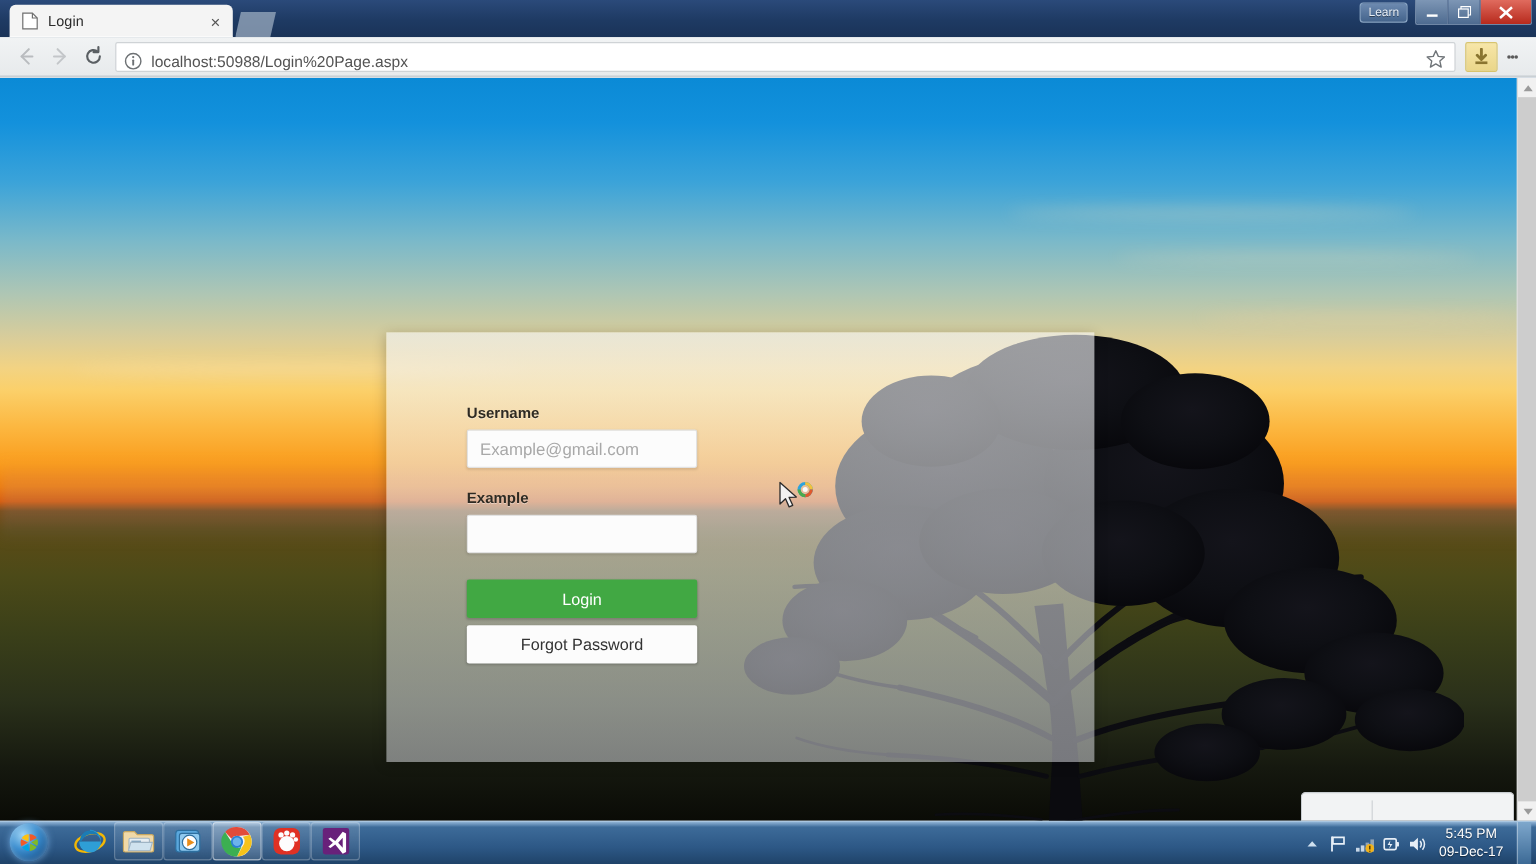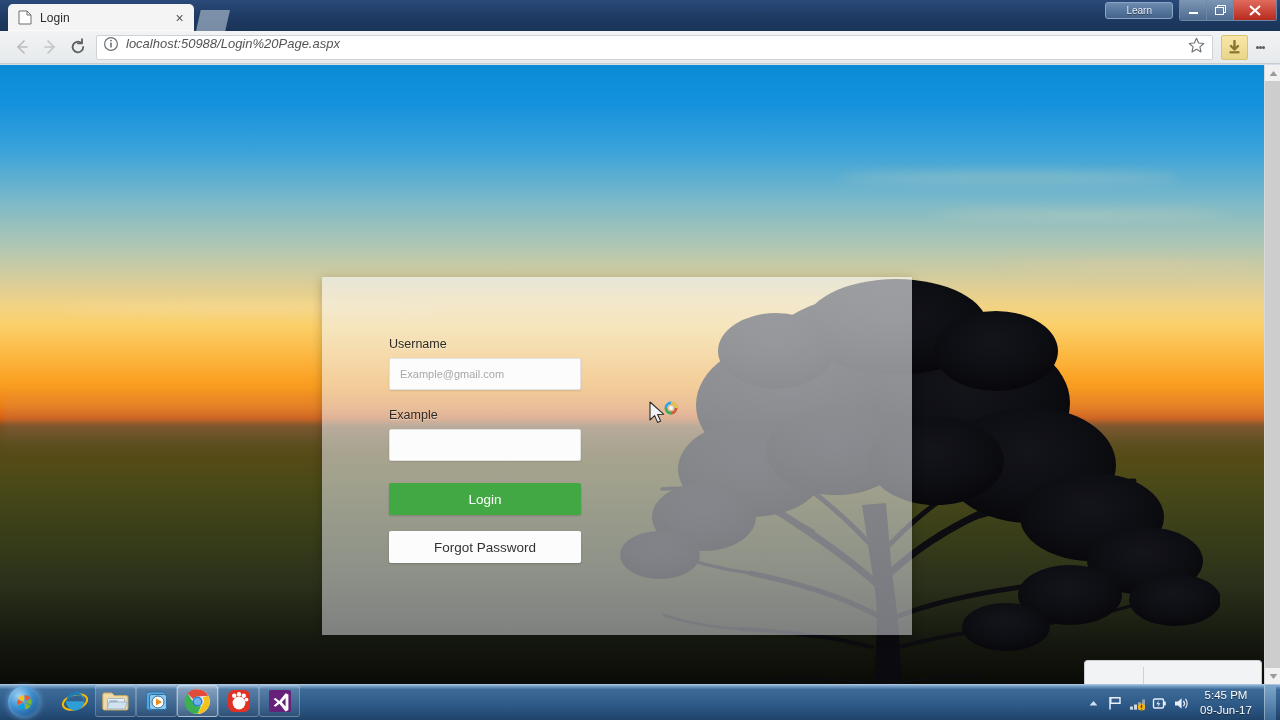--- a/index.html
+++ b/index.html
@@ -48,45 +48,45 @@
     width: 34px; height: 21px; margin-left: 2px;
     background: #9fb0c4;
     clip-path: polygon(14% 0, 100% 0, 86% 100%, 0 100%);
     opacity: .72;
   }
 
   
   .wincontrols { position: absolute; right: 0; top: 0; height: 22px; display: flex; align-items: stretch; }
   .learnbtn {
     align-self: flex-start; margin-top: 2px; margin-right: 6px;
-    height: 17px; min-width: 40px; padding: 0 20px;
+    height: 17px; min-width: 40px; padding: 0 6px;
     background: linear-gradient(to bottom, #6d8ab0, #44648c);
     border: 1px solid #8ba6c4; border-radius: 3px;
-    color: #e7eef6; font-size: 10px; line-height: 15px; text-align: left;
+    color: #e7eef6; font-size: 10px; line-height: 15px; text-align: right;
     text-shadow: 0 1px 0 rgba(0,0,0,.45);
   }
   .wcgroup { display: flex; height: 21px; border:1px solid #6f86a5; border-top:none; border-radius: 0 0 3px 3px; overflow:hidden; margin-right:3px; }
   .wc { width: 27px; height: 20px; display: flex; align-items: center; justify-content: center;
         background: linear-gradient(to bottom, #7d96b5, #4e6b90); border-right: 1px solid #6f86a5; }
   .wc:last-child { border-right: none; }
   .wc.close { width: 42px; background: linear-gradient(to bottom, #e06b5e, #b72a1d); }
   .wc svg { display:block; }
 
   
   .toolbar {
     position: relative; height: 33px; width: 100%;
     background: linear-gradient(to bottom, #f1f3f4, #e7eaec);
     border-bottom: 1px solid #c8ccd0;
     display: flex; align-items: center; padding: 0 8px;
   }
   .navbtn { width: 28px; height: 28px; display:flex; align-items:center; justify-content:center; flex:0 0 auto;}
   .omnibox {
     flex: 1 1 auto; height: 25px; margin: 0 6px 0 4px;
     background: #ffffff; border: 1px solid #cfd3d6; border-radius: 2px;
-    display: flex; align-items: flex-start; padding: 0 6px; font-style: italic;
+    display: flex; align-items: flex-end; padding: 0 6px;
   }
   .omni-info { width: 16px; height:16px; margin-right: 7px; flex:0 0 auto; }
   .omni-url { flex:1 1 auto; font-size: 13px; color: #545454; white-space: nowrap; overflow: hidden; }
   .omni-star { width: 19px; height:19px; flex: 0 0 auto; }
   .dlbtn { width: 27px; height: 25px; margin-left: 2px; flex:0 0 auto;
            background: linear-gradient(to bottom,#f7e6a8,#ead68a); border:1px solid #d8c46d; border-radius:2px;
            display:flex; align-items:center; justify-content:center; }
   .menubtn { width: 24px; height:28px; flex:0 0 auto; display:flex; align-items:center; justify-content:center;}
   .menubtn i { display:block; width:3px; height:3px; border-radius:50%; background:#5a5a5a; margin:1px 0; }
 
@@ -133,41 +133,41 @@
   .tree svg { display:block; width:100%; height:100%; }
 
   
   .card {
     position:absolute; left: 322px; top: 212px; width: 590px; height: 358px;
     background: linear-gradient(to bottom, rgba(245,246,248,.62) 0%, rgba(236,238,242,.55) 45%, rgba(220,222,228,.52) 100%);
     box-shadow: 0 2px 10px rgba(0,0,0,.25);
   }
   .form { position:absolute; left: 67px; top: 60px; width: 192px; }
   .field-label {
-    font-size: 12.5px; font-weight: normal; color: #2e2a22; margin-bottom: 7px;
+    font-size: 12.5px; font-weight: bold; color: #2e2a22; margin-bottom: 7px;
     text-shadow: 0 1px 0 rgba(255,255,255,.4);
   }
   .field-input {
     display:block; width: 192px; height: 32px;
     background: #fcfcfc; border: 1px solid #e2e2e2; border-radius: 2px;
-    padding: 0 10px; font-size: 11px; color: #3a3a3a;
+    padding: 0 10px; font-size: 14px; color: #3a3a3a;
     font-family: "Liberation Sans", sans-serif;
     box-shadow: 0 1px 2px rgba(0,0,0,.10);
     outline: none;
   }
   .field-input::placeholder { color: #a8a8a8; }
   .gap { height: 18px; }
   .btn {
     display:block; width: 192px; height: 32px; margin-top: 22px;
     border: none; border-radius: 2px; font-size: 13.5px;
     font-family: "Liberation Sans", sans-serif; cursor: pointer;
     box-shadow: 0 1px 2px rgba(0,0,0,.18);
   }
   .btn-login { background: #41a843; color: #ffffff; }
-  .btn-forgot { background: #fcfcfc; color: #333333; margin-top: 16px; }
+  .btn-forgot { background: #fcfcfc; color: #333333; margin-top: 6px; }
 
   .register {
     position: absolute; left: 288px; top: 62px; width: 240px;
     font-size: 19.5px; line-height: 27px; color: #221f1a;
     text-shadow: 0 1px 1px rgba(255,255,255,.25);
   }
 
   
   .cursor { position:absolute; left: 648px; top: 336px; width: 30px; height: 28px; }
   .cursor svg { display:block; }
@@ -539,20 +539,20 @@
       </div>
       <div class="trayicon">
         <svg width="17" height="15" viewBox="0 0 17 15">
           <path d="M2 5.5 H5 L8.6 2.2 V12.8 L5 9.5 H2 Z" fill="#e6eef6"></path>
           <path d="M10.4 4.8 A4.4 4.4 0 0 1 10.4 10.2" fill="none" stroke="#e6eef6" stroke-width="1.3"></path>
           <path d="M12.4 2.9 A7.2 7.2 0 0 1 12.4 12.1" fill="none" stroke="#e6eef6" stroke-width="1.3"></path>
         </svg>
       </div>
       <div class="clock">
         <div>5:45 PM</div>
-        <div>09-Jun-17</div>
+        <div>09-Dec-17</div>
       </div>
       <div class="showdesktop"></div>
     </div>
 
   </div>
 
 </div>
 
 </body></html>

